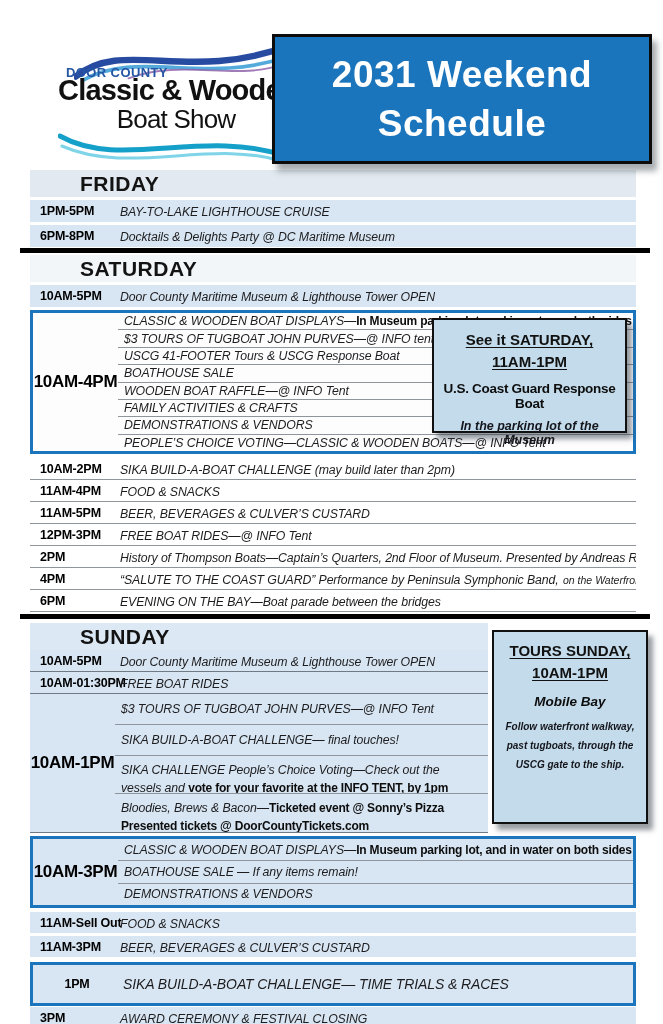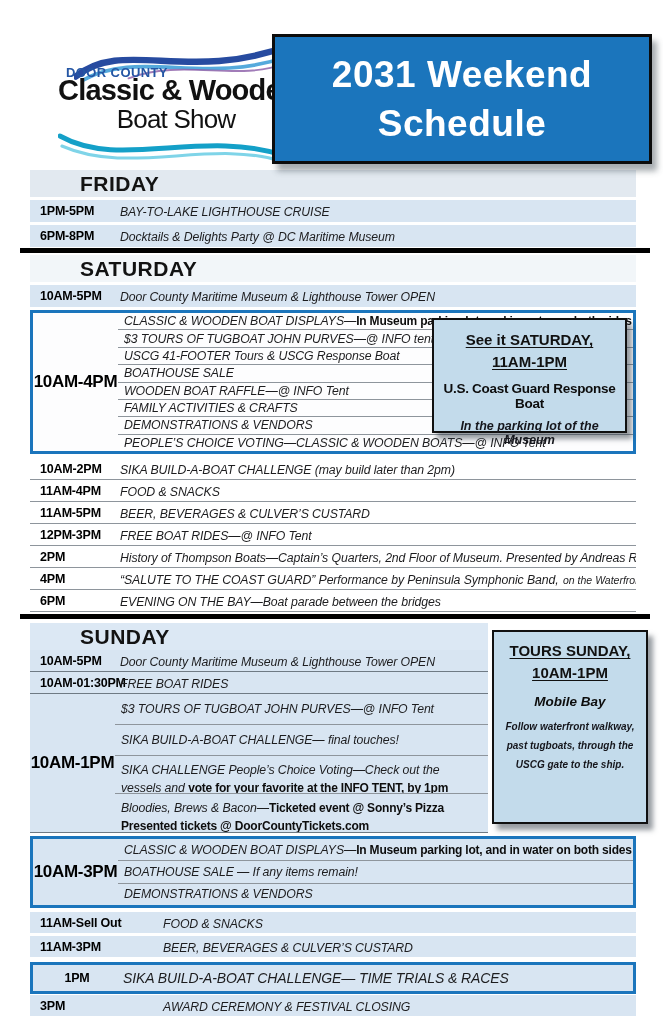--- a/index.html
+++ b/index.html
@@ -53,23 +53,23 @@
   .gevents{flex:1;min-width:0;display:flex;flex-direction:column;}
   .gev{display:flex;align-items:center;flex:1;padding:0 6px;white-space:nowrap;overflow:hidden;}
   .gev + .gev{border-top:1px solid #8e959c;}
   .group-sat{margin-top:3px;background:#fdfdfe;height:144px;box-sizing:border-box;}
   .group-sun1{width:458px;box-sizing:border-box;background:#d8e5f2;border-bottom:1px solid #6f7a84;}
   .group-sun1 .gev{border-top:none;}
   .group-sun1 .gev + .gev{border-top:1px solid #8e959c;}
   .gev-multi{display:block;white-space:normal;padding:4px 6px;}
   .group-sun2{margin-top:3px;background:#d8e5f2;height:72px;box-sizing:border-box;}
   
-  .srow{display:flex;align-items:center;height:21px;background:#d8e5f2;margin-top:3px;gap:43px;}
+  .srow{display:flex;align-items:center;height:21px;background:#d8e5f2;margin-top:3px;}
   .race-box{margin-top:5px;border:3px solid #1b75bc;background:#d8e5f2;display:flex;
-    align-items:center;height:32px;box-sizing:border-box;}
+    align-items:center;height:44px;box-sizing:border-box;}
   .race-box .time{text-align:center;padding-left:0;}
   .race-box .ev{font-size:14px;}
   
   .callout{position:absolute;z-index:6;background:#c3dbeb;border:2px solid #101010;
     box-shadow:5px 6px 5px rgba(50,60,70,.5);text-align:center;box-sizing:border-box;}
   .callout-sat{left:432px;top:318px;width:195px;height:115px;padding-top:9px;}
   .callout-sun{left:492px;top:630px;width:156px;height:194px;padding:8px 4px 0 4px;}
   .co-title{font-weight:800;font-size:15px;line-height:22px;color:#111;}
   .co-title .u{text-decoration:underline;text-underline-offset:2px;}
   .co-bold{font-weight:800;font-size:13.5px;margin-top:8px;color:#0d0d0d;letter-spacing:-0.3px;}

